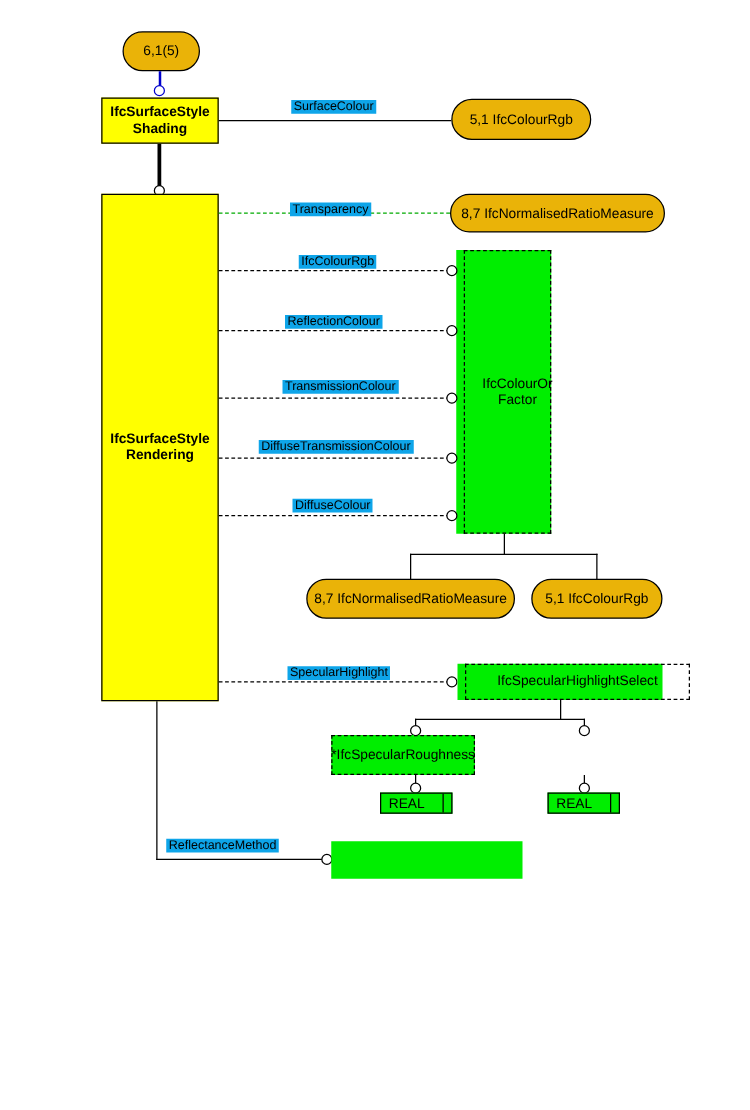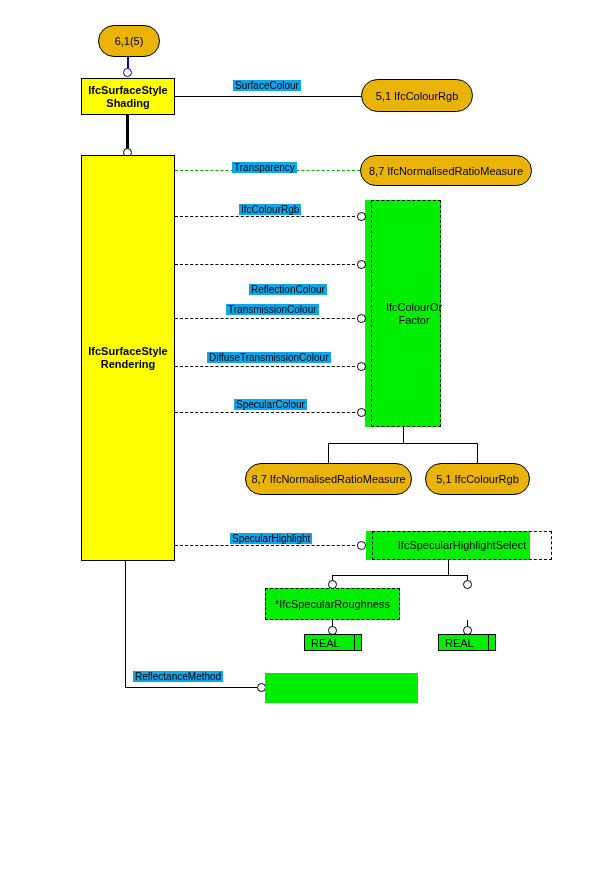--- a/index.html
+++ b/index.html
@@ -142,33 +142,33 @@
       <div>IfcColourOr</div>
       <div>Factor</div>
     </div>
   </div>
 
   <div class="dash-h" style="left:175px;top:216px;width:185px;"></div>
   <div class="attr-label" style="left:239px;top:204px;">IfcColourRgb</div>
   <div class="circ" style="left:357px;top:212px;"></div>
 
   <div class="dash-h" style="left:175px;top:264px;width:185px;"></div>
-  <div class="attr-label" style="left:249px;top:252px;margin-top:32px;">ReflectionColour</div>
+  <div class="attr-label" style="left:228px;top:252px;">ReflectionColour</div>
   <div class="circ" style="left:357px;top:260px;"></div>
 
   <div class="dash-h" style="left:175px;top:318px;width:185px;"></div>
   <div class="attr-label" style="left:226px;top:304px;">TransmissionColour</div>
   <div class="circ" style="left:357px;top:314px;"></div>
 
   <div class="dash-h" style="left:175px;top:366px;width:185px;"></div>
   <div class="attr-label" style="left:207px;top:352px;">DiffuseTransmissionColour</div>
   <div class="circ" style="left:357px;top:362px;"></div>
 
   <div class="dash-h" style="left:175px;top:412px;width:185px;"></div>
-  <div class="attr-label" style="left:234px;top:399px;">SpecularColour</div>
+  <div class="attr-label" style="left:234px;top:399px;">DiffuseColour</div>
   <div class="circ" style="left:357px;top:408px;"></div>
 
   <div class="ln v" style="left:403px;top:427px;height:17px;"></div>
   <div class="ln h" style="left:328px;top:443px;width:150px;"></div>
   <div class="ln v" style="left:328px;top:443px;height:21px;"></div>
   <div class="ln v" style="left:477px;top:443px;height:21px;"></div>
 
   <div class="node ellipse" style="left:245px;top:463px;width:167px;height:32px;">8,7  IfcNormalisedRatioMeasure</div>
   <div class="node ellipse" style="left:425px;top:463px;width:105px;height:32px;">5,1  IfcColourRgb</div>
 
@@ -179,21 +179,21 @@
   <div class="node green-outer" style="left:366px;top:531px;width:164px;height:29px;"></div>
   <div class="green-dash no-bg" style="left:372px;top:531px;width:180px;height:29px;">IfcSpecularHighlightSelect</div>
 
   <div class="ln v" style="left:448px;top:560px;height:16px;"></div>
   <div class="ln h" style="left:332px;top:575px;width:136px;"></div>
   <div class="ln v" style="left:332px;top:575px;height:9px;"></div>
   <div class="ln v" style="left:467px;top:575px;height:9px;"></div>
   <div class="circ" style="left:328px;top:580px;"></div>
   <div class="circ" style="left:463px;top:580px;"></div>
 
-  <div class="green-dash" style="left:265px;top:588px;width:135px;height:32px;">*IfcSpecularRoughness</div>
+  <div class="green-dash" style="left:265px;top:588px;width:115px;height:32px;">*IfcSpecularRoughness</div>
 
 
   <div class="ln v" style="left:332px;top:620px;height:9px;"></div>
   <div class="circ" style="left:328px;top:626px;"></div>
   <div class="ln v" style="left:467px;top:620px;height:9px;"></div>
   <div class="circ" style="left:463px;top:626px;"></div>
 
   <div class="node realbox" style="left:304px;top:634px;width:58px;height:17px;">
     <span>REAL</span>
     <span class="divider" style="right:6px;"></span>

